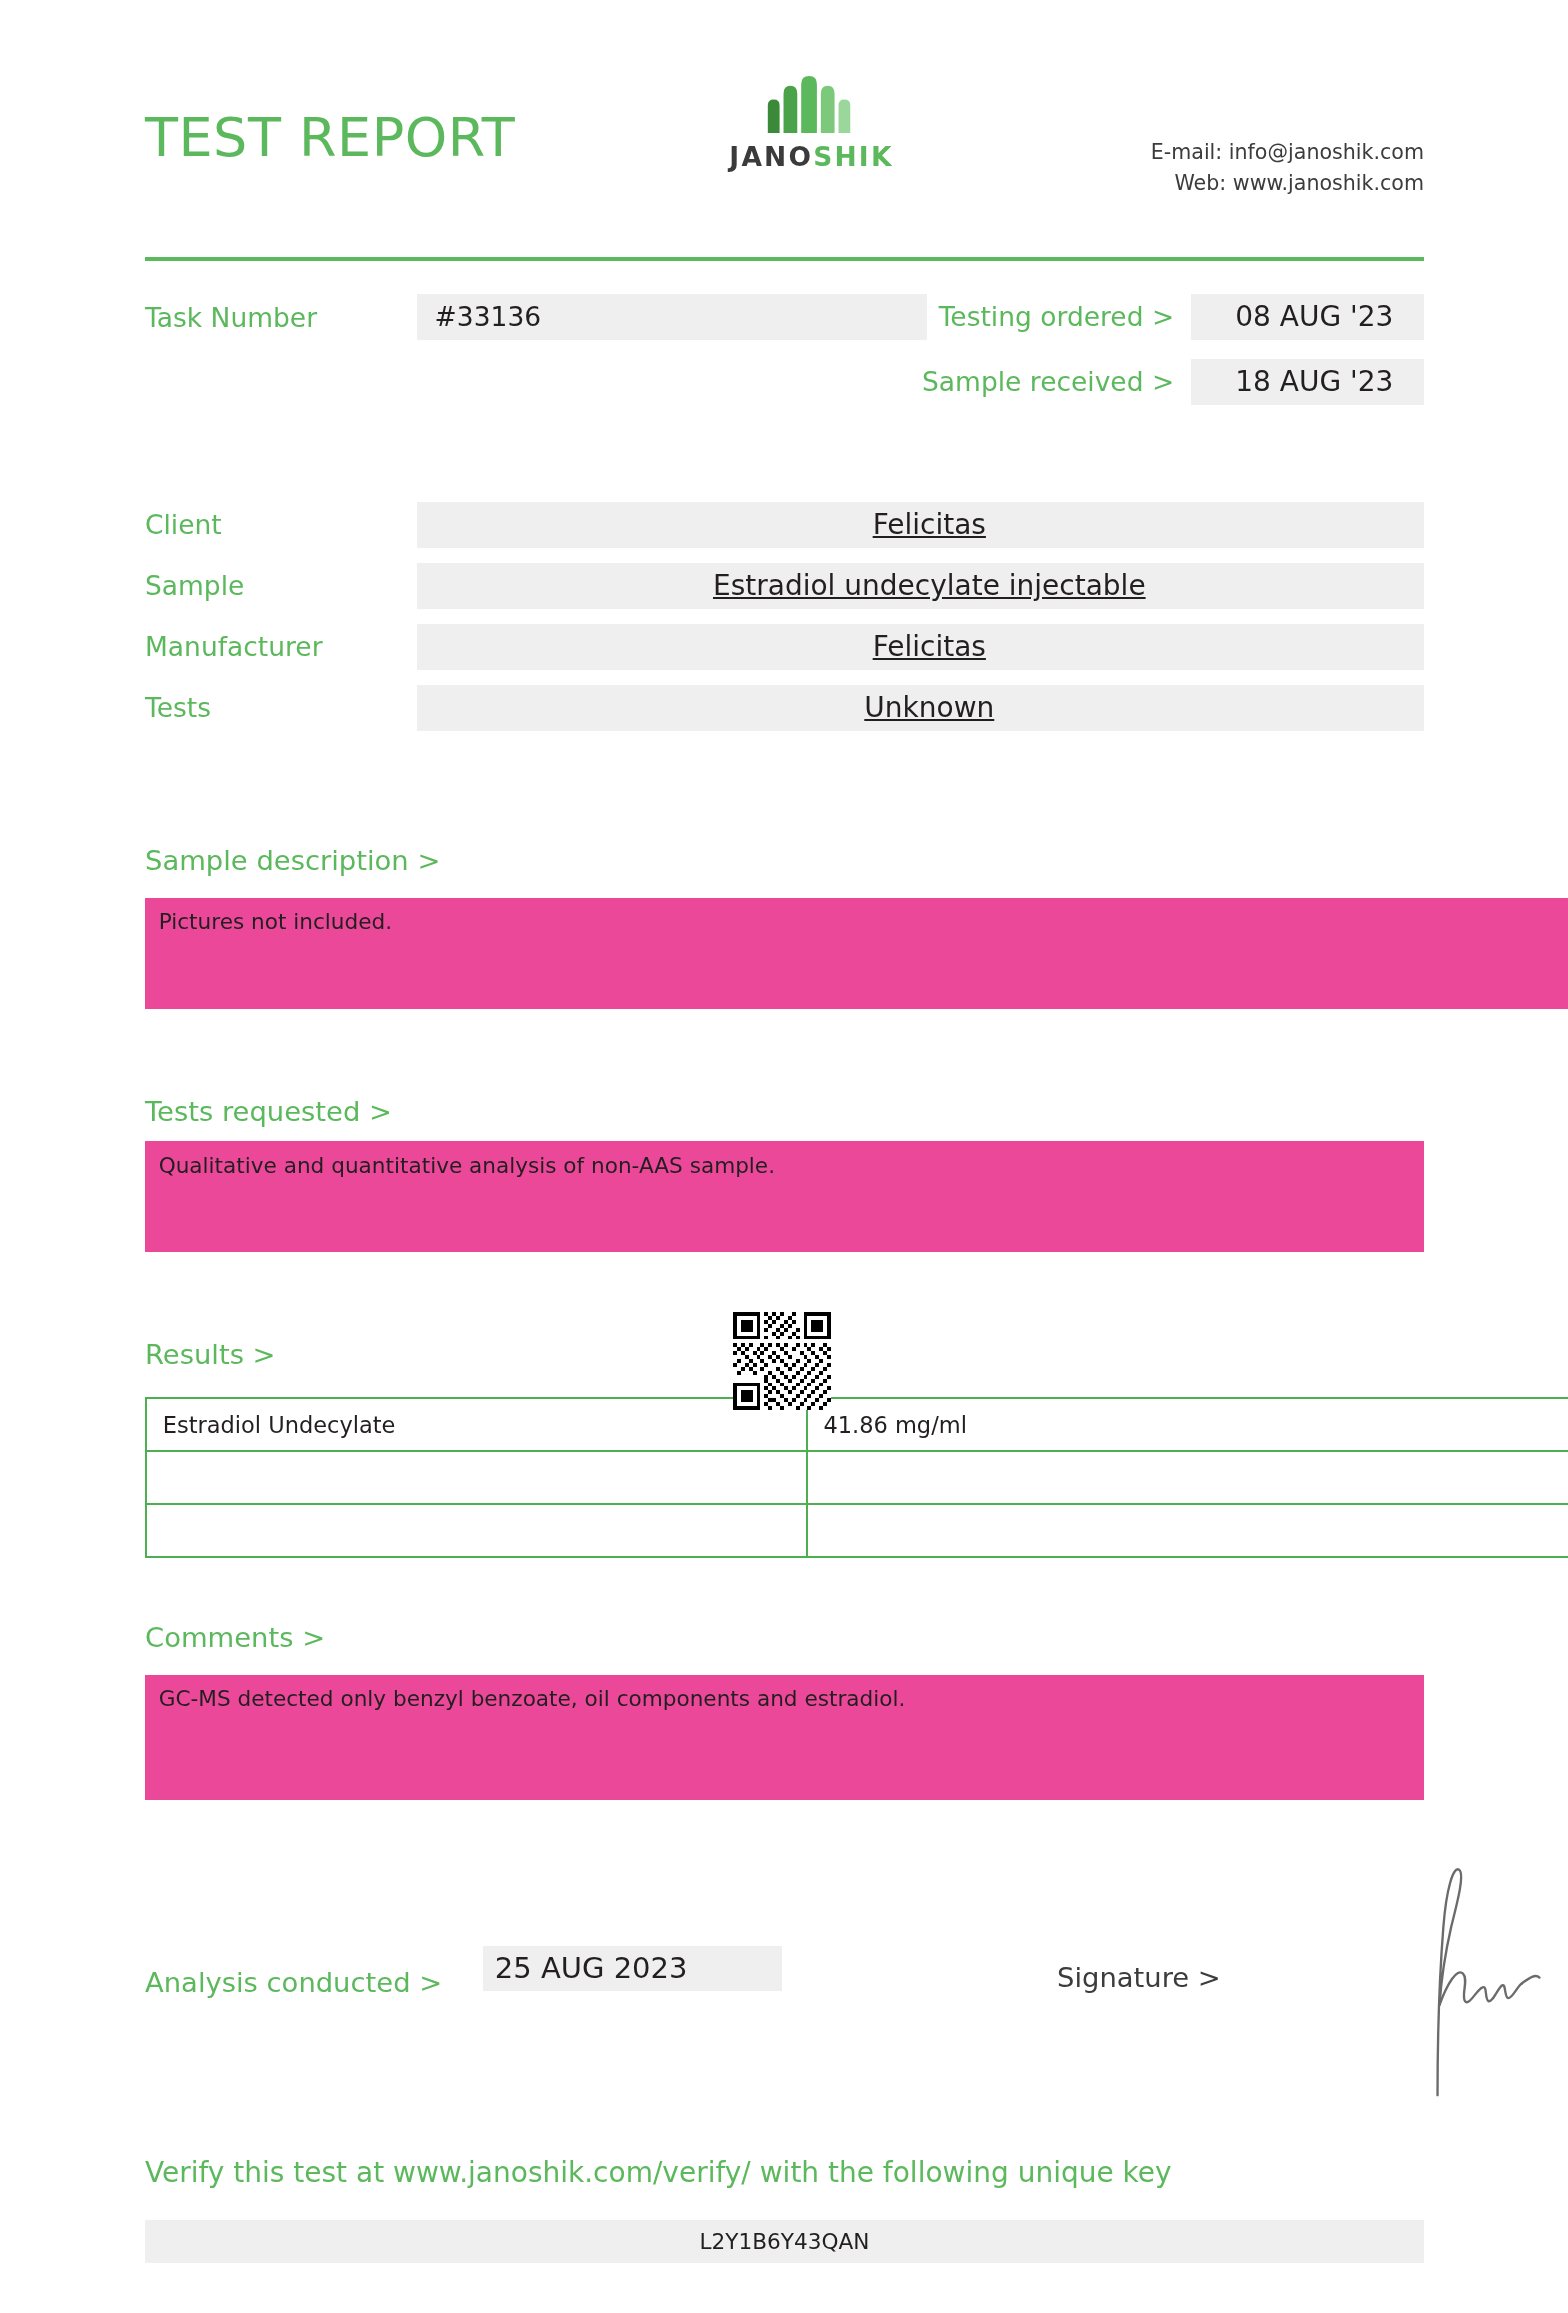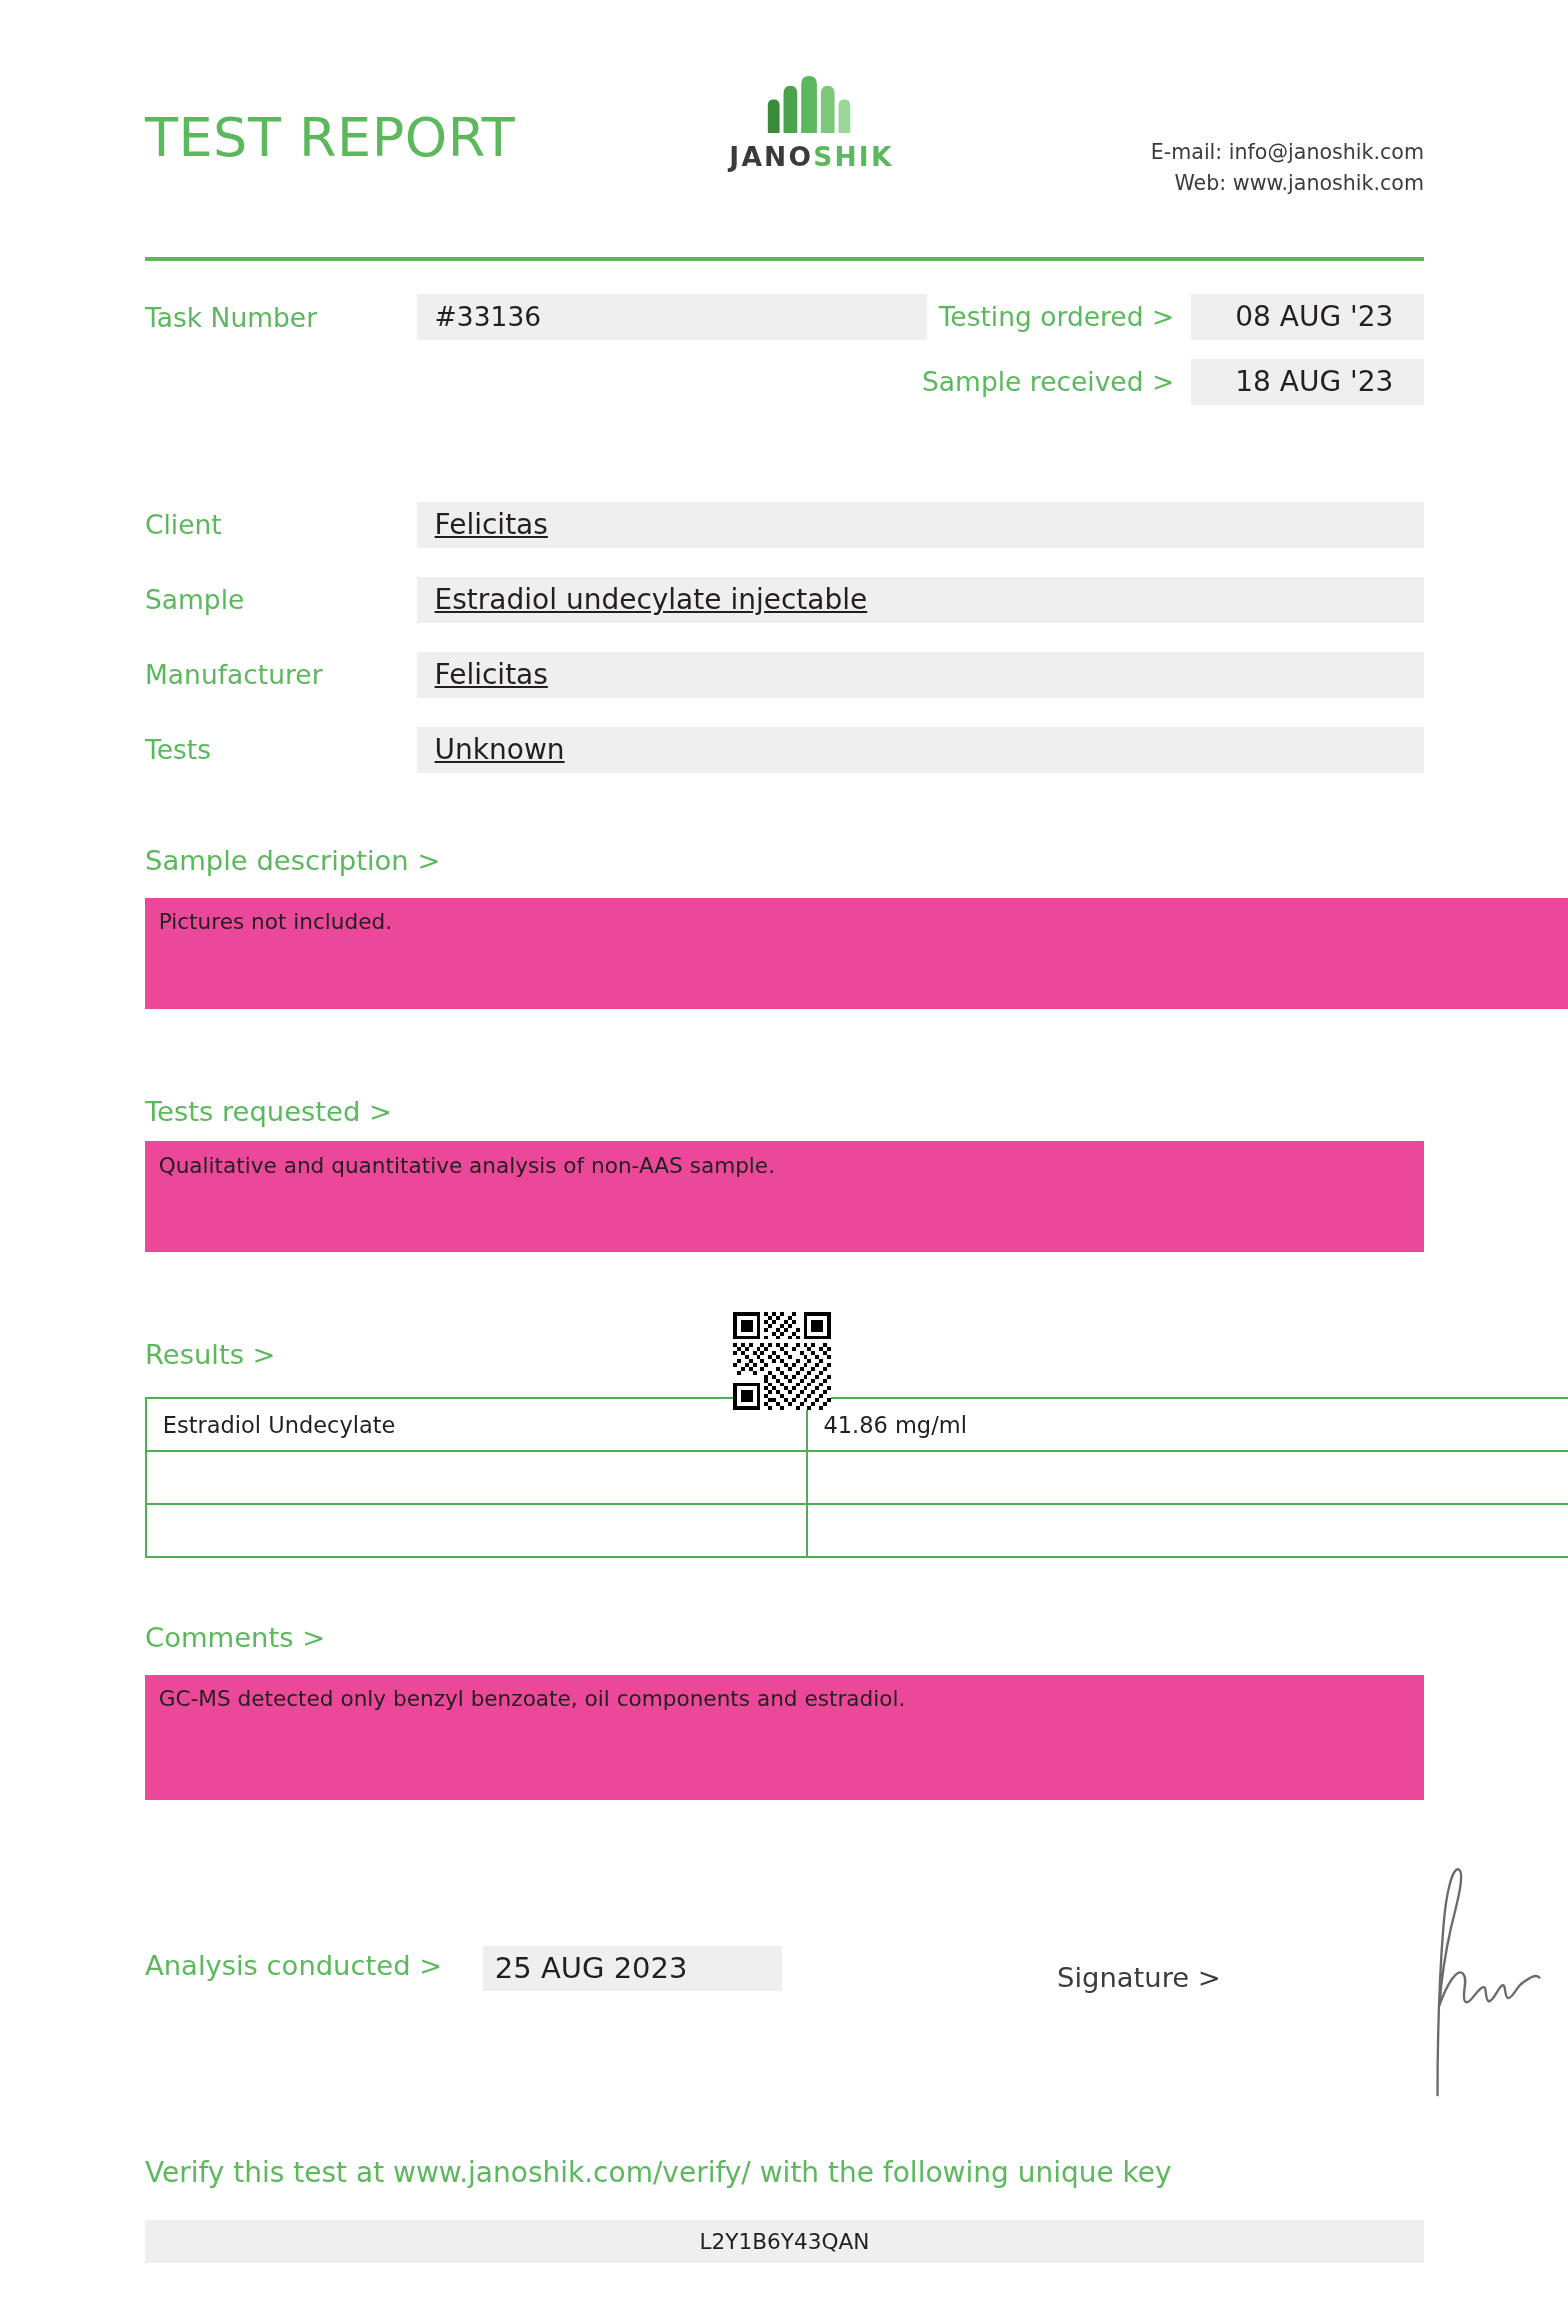--- a/index.html
+++ b/index.html
@@ -148,21 +148,22 @@
   
   .info {
     position: absolute;
     left: 0;
     top: 502px;
     width: 1279px;
   }
   .info-row {
     position: relative;
     height: 53px;
-    margin-bottom: 22px;
+    margin-bottom: 8px;
+    text-align: center;
   }
   .info-key {
     position: absolute;
     left: 0;
     top: 0;
     line-height: 46px;
     font-size: 26.5px;
     color: #5cb85c;
   }
   .info-val {
@@ -229,21 +230,21 @@
   .analysis {
     position: absolute;
     left: 0;
     top: 1946px;
     width: 1279px;
     height: 59px;
   }
   .analysis-label {
     position: absolute;
     left: 0;
-    top: 4px;
+    top: 21px;
     font-size: 27.4px;
     color: #5cb85c;
   }
   .analysis-value {
     position: absolute;
     left: 338px;
     top: 0;
     width: 299px;
     height: 45px;
     line-height: 45px;

